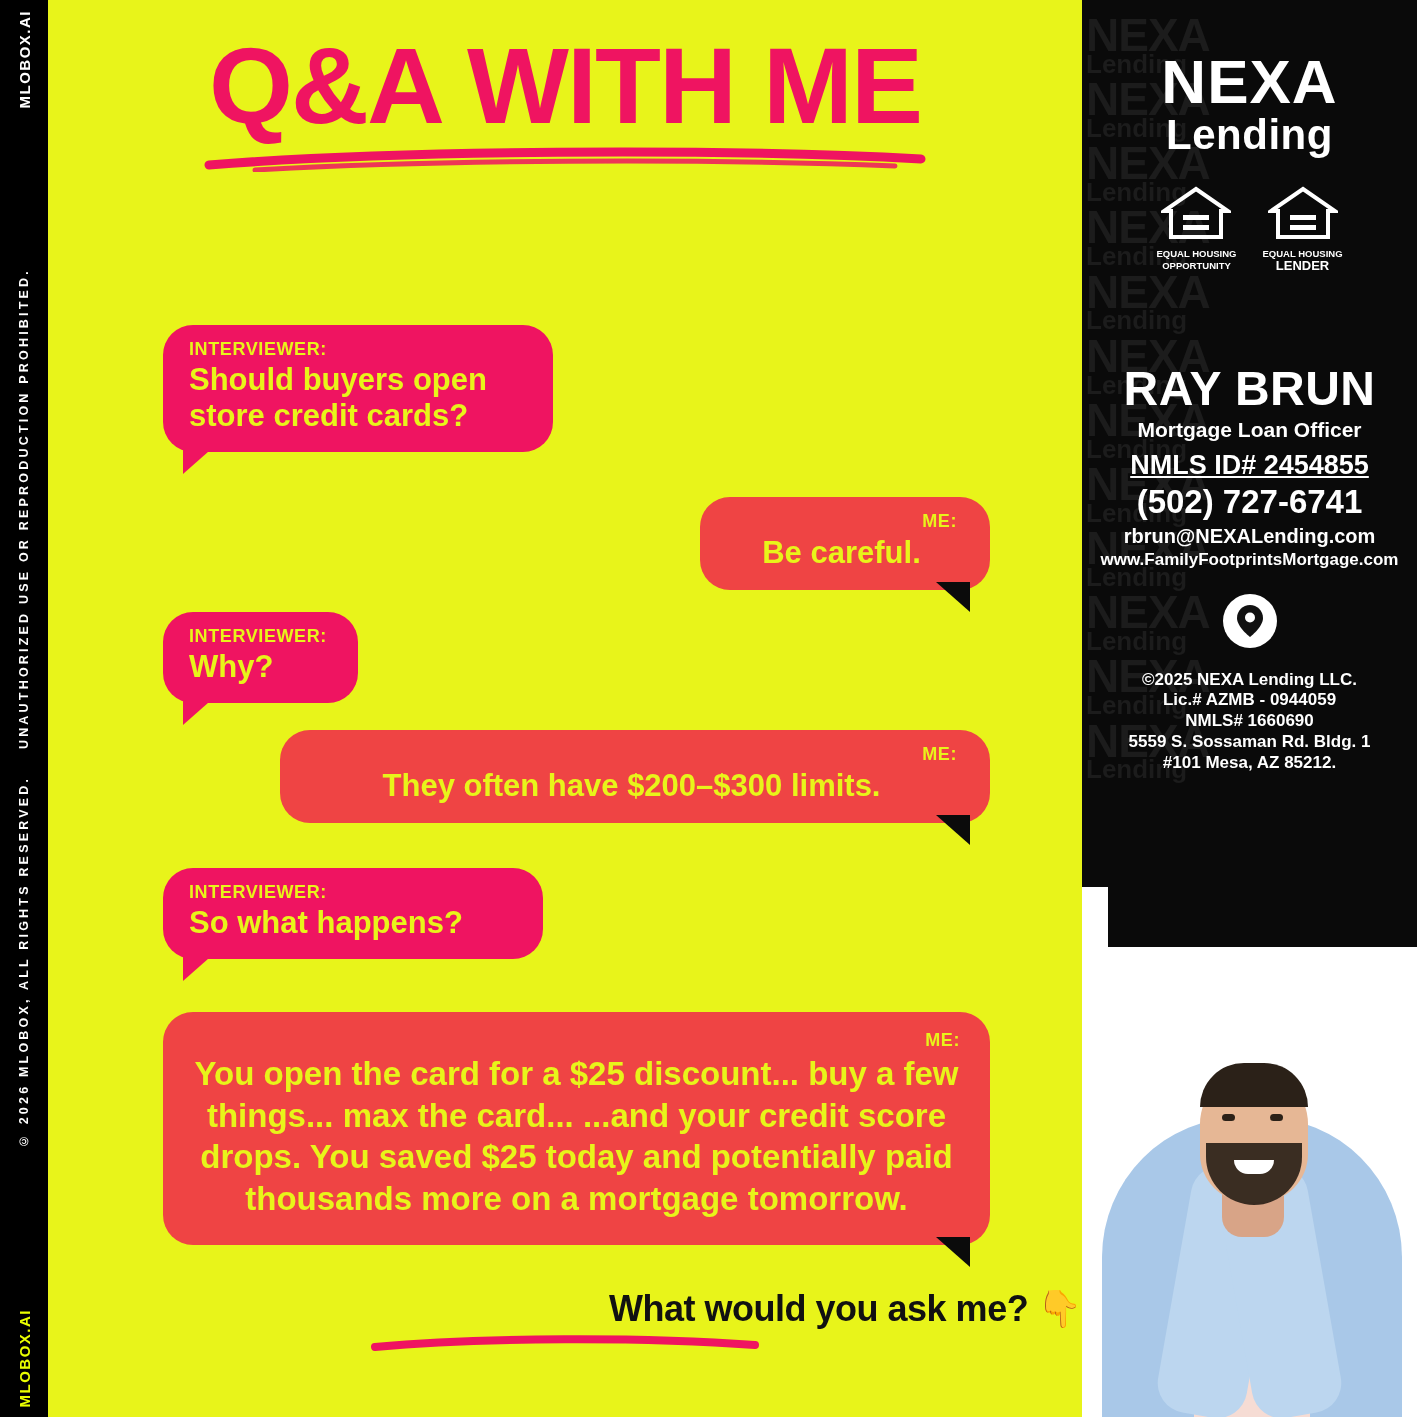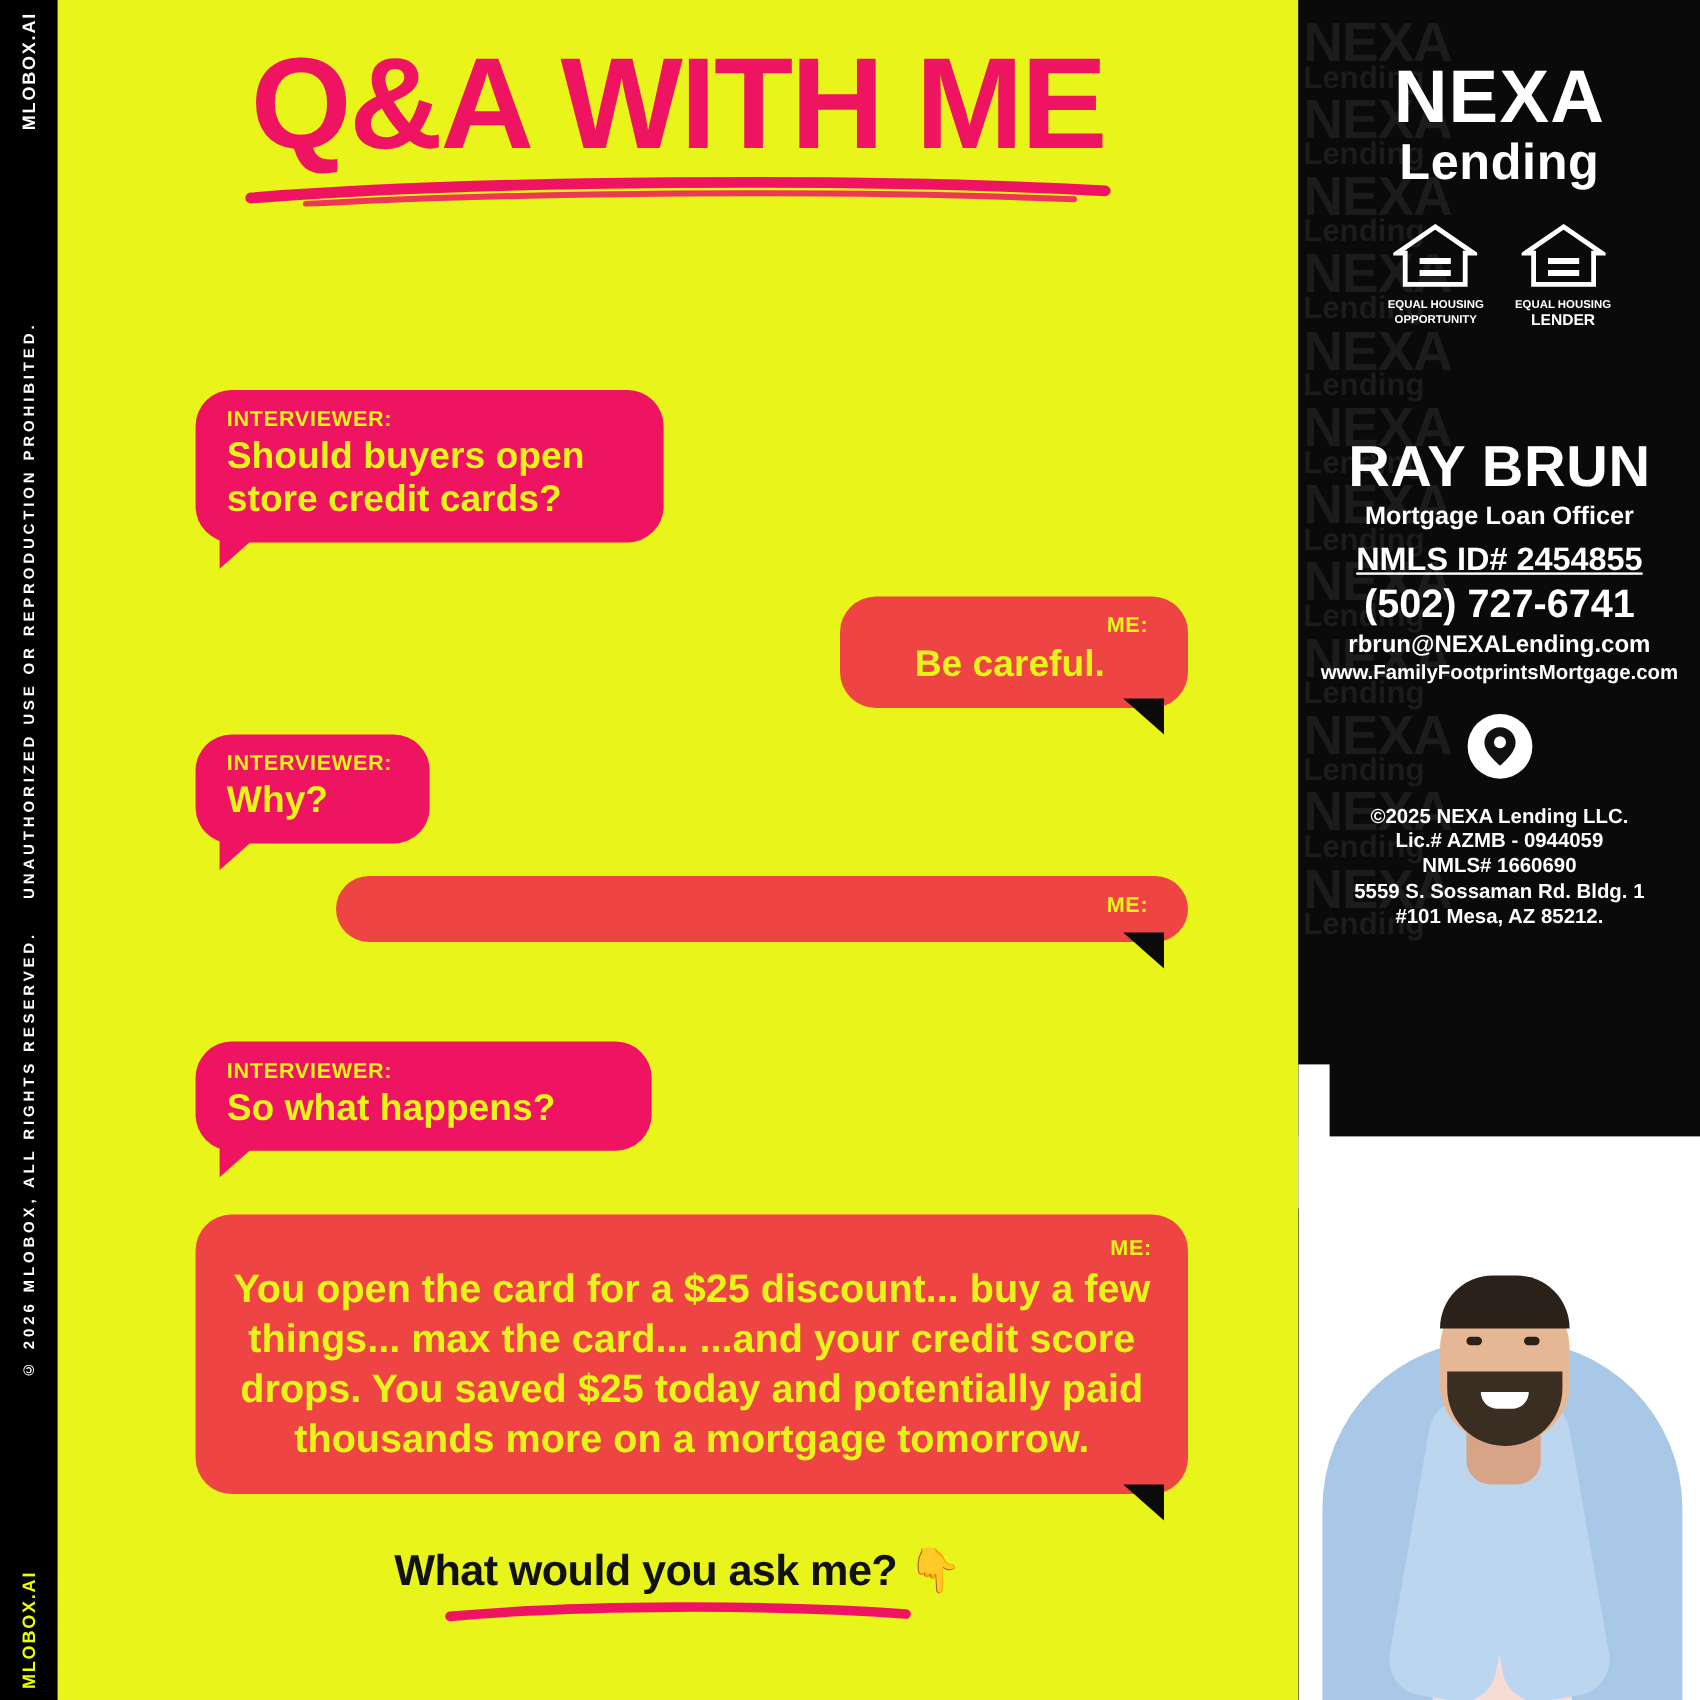--- a/index.html
+++ b/index.html
@@ -123,21 +123,21 @@
   #b-q2 { left: 115px; top: 612px; width: 195px; }
   #b-a2 { left: 232px; top: 730px; width: 710px; }
   #b-q3 { left: 115px; top: 868px; width: 380px; }
   #b-a3 { left: 115px; top: 1012px; width: 827px; padding: 18px 30px 26px 30px; }
   #b-a3 .msg { font-size: 33px; line-height: 1.26; }
 
   #cta {
     position: absolute; left: 0; top: 1288px; width: 1034px; text-align: center;
   }
   .cta-text {
-    font-size: 36px; font-weight: 900; color: #111; letter-spacing: -0.5px;
+    font-size: 36px; font-weight: 900; color: #111; letter-spacing: -0.5px; text-align: right;
   }
   .cta-underline { width: 400px; height: 20px; margin: 4px auto 0; }
 
   
   #sidebar {
     position: absolute; left: 1082px; top: 0;
     width: 335px; height: 1417px;
     background: #0a0a0a;
     overflow: hidden;
   }
@@ -306,20 +306,21 @@
     </div>
 
     <div class="bubble q" id="b-q2">
       <div class="tag">INTERVIEWER:</div>
       <div class="msg">Why?</div>
       <div class="tail-left"></div>
     </div>
 
     <div class="bubble a" id="b-a2">
       <div class="tag">ME:</div>
+      <div class="msg">They often have $200–$300 limits.</div>
       <div class="tail-right"></div>
     </div>
 
     <div class="bubble q" id="b-q3">
       <div class="tag">INTERVIEWER:</div>
       <div class="msg">So what happens?</div>
       <div class="tail-left"></div>
     </div>
 
     <div class="bubble a" id="b-a3">

